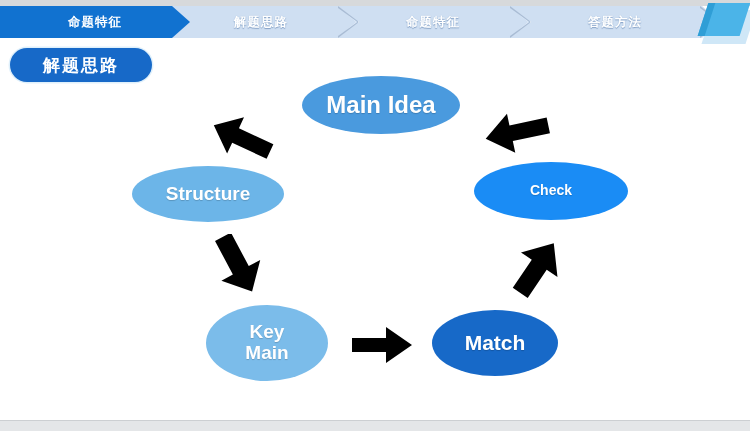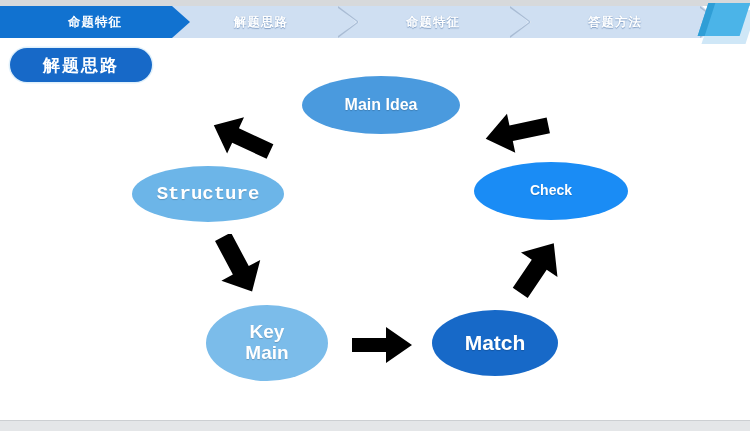--- a/index.html
+++ b/index.html
@@ -125,23 +125,23 @@
   }
   .node .lbl {
     color: #ffffff;
     font-weight: bold;
     line-height: 1.08;
     text-shadow: 0 1px 1px rgba(0,0,0,.18);
     white-space: pre-line;
   }
 
   #node-main-idea  { left: 302px; top: 76px;  width: 158px; height: 58px; background: #4a9ade; }
-  #node-main-idea .lbl { font-size: 16px; }
-
-  #node-structure  { left: 132px; top: 166px; width: 152px; height: 56px; background: #6cb5e8; font-family: Liberation Mono, monospace; }
+  #node-main-idea .lbl { font-size: 24px; }
+
+  #node-structure  { left: 132px; top: 166px; width: 152px; height: 56px; background: #6cb5e8; }
   #node-structure .lbl { font-size: 19px; }
 
   #node-check      { left: 474px; top: 162px; width: 154px; height: 58px; background: #1a8cf5; }
   #node-check .lbl { font-size: 14px; }
 
   #node-key-words  { left: 206px; top: 305px; width: 122px; height: 76px; background: #7bbcea; }
   #node-key-words .lbl { font-size: 19px; }
 
   #node-match      { left: 432px; top: 310px; width: 126px; height: 66px; background: #1769c8; }
   #node-match .lbl { font-size: 21px; }

